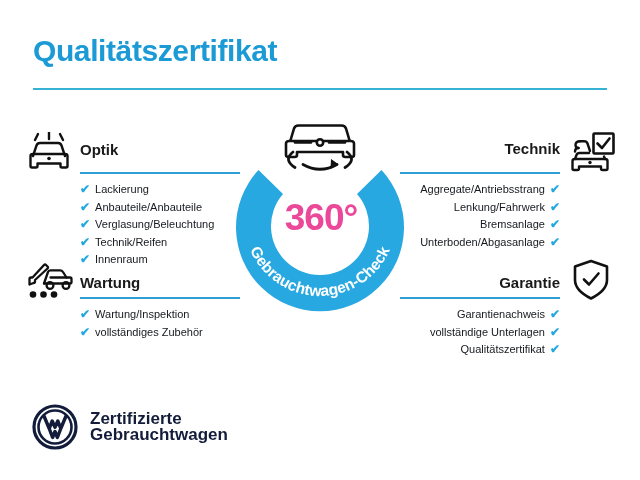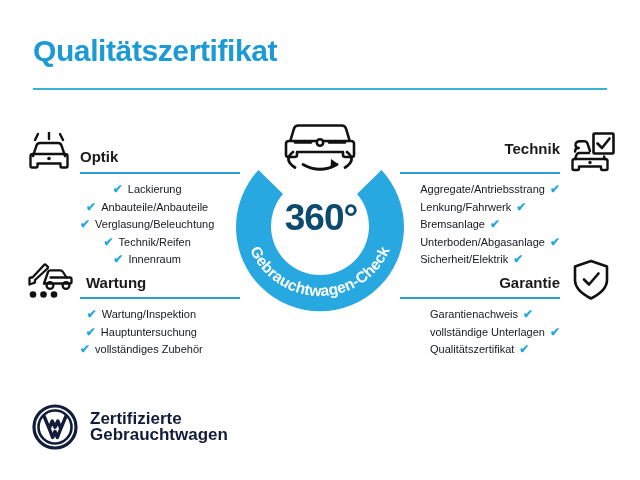--- a/index.html
+++ b/index.html
@@ -41,39 +41,39 @@
     color:#1a1a1a;
     white-space:nowrap;
   }
   .sec-rule{
     position:absolute;
     height:2px;
     background:#2e9fd4;
   }
 
   
-  .h-optik   {left:80px;  top:148px;text-align:center;}
-  .h-wartung {left:86px;  top:274px;}
+  .h-optik   {left:80px;  top:141px;text-align:center;}
+  .h-wartung {left:80px;  top:274px;}
   .h-technik {right:80px; top:140px;}
   .h-garantie{right:80px; top:274px;}
 
   .r-optik   {left:80px;  top:172px; width:160px;}
   .r-wartung {left:80px;  top:297px; width:160px;}
   .r-technik {right:80px; top:172px; width:160px;}
   .r-garantie{right:80px; top:297px; width:160px;}
 
   
   .list{
     position:absolute;
     font-size:11px;
     color:#15191e;
     line-height:17.5px;
   }
-  .list.left  {left:80px;  text-align:center;}
-  .list.right {right:80px; }
+  .list.left  {left:80px;  text-align:left;}
+  .list.right {right:80px; text-align:right;}
   .l-optik   {top:181px;}
   .l-wartung {top:306px;}
   .l-technik {top:181px;}
   .l-garantie{top:306px;}
 
   .li{white-space:nowrap;display:block;}
   .chk{
     color:#21a8e0;
     font-weight:bold;
     font-size:12px;
@@ -94,21 +94,21 @@
     left:224px;top:112px;
     width:192px;height:200px;
   }
   .badge-360{
     position:absolute;
     left:0;top:0;width:192px;height:200px;
     display:flex;align-items:center;justify-content:center;
     pointer-events:none;
   }
   .badge-360 span{
-    font-size:37px;font-weight:bold;color:#0c4a6e;
+    font-size:37px;font-weight:bold;color:#ec4899;
     letter-spacing:-1px;
     transform:translate(1px,6px);
   }
 
   
   .footer{
     position:absolute;
     left:32px;top:404px;
     display:flex;align-items:center;gap:12px;
   }
@@ -195,29 +195,27 @@
 
   <div class="list left  l-optik">
       <div class="li"><span class="chk">✔</span><span>Lackierung</span></div>
       <div class="li"><span class="chk">✔</span><span>Anbauteile/Anbauteile</span></div>
       <div class="li"><span class="chk">✔</span><span>Verglasung/Beleuchtung</span></div>
       <div class="li"><span class="chk">✔</span><span>Technik/Reifen</span></div>
       <div class="li"><span class="chk">✔</span><span>Innenraum</span></div>
     </div>
   <div class="list left  l-wartung">
       <div class="li"><span class="chk">✔</span><span>Wartung/Inspektion</span></div>
-      <div class="li"><span class="chk">✔</span><span>Hauptuntersuchung</span></div>
       <div class="li"><span class="chk">✔</span><span>vollständiges Zubehör</span></div>
     </div>
   <div class="list right l-technik">
       <div class="li"><span>Aggregate/Antriebsstrang</span><span class="chk">✔</span></div>
       <div class="li"><span>Lenkung/Fahrwerk</span><span class="chk">✔</span></div>
       <div class="li"><span>Bremsanlage</span><span class="chk">✔</span></div>
       <div class="li"><span>Unterboden/Abgasanlage</span><span class="chk">✔</span></div>
-      <div class="li"><span>Sicherheit/Elektrik</span><span class="chk">✔</span></div>
     </div>
   <div class="list right l-garantie">
       <div class="li"><span>Garantienachweis</span><span class="chk">✔</span></div>
       <div class="li"><span>vollständige Unterlagen</span><span class="chk">✔</span></div>
       <div class="li"><span>Qualitätszertifikat</span><span class="chk">✔</span></div>
     </div>
 
   <div class="badge">
     <svg width="192" height="200" viewBox="0 0 192 200">
       <defs>

